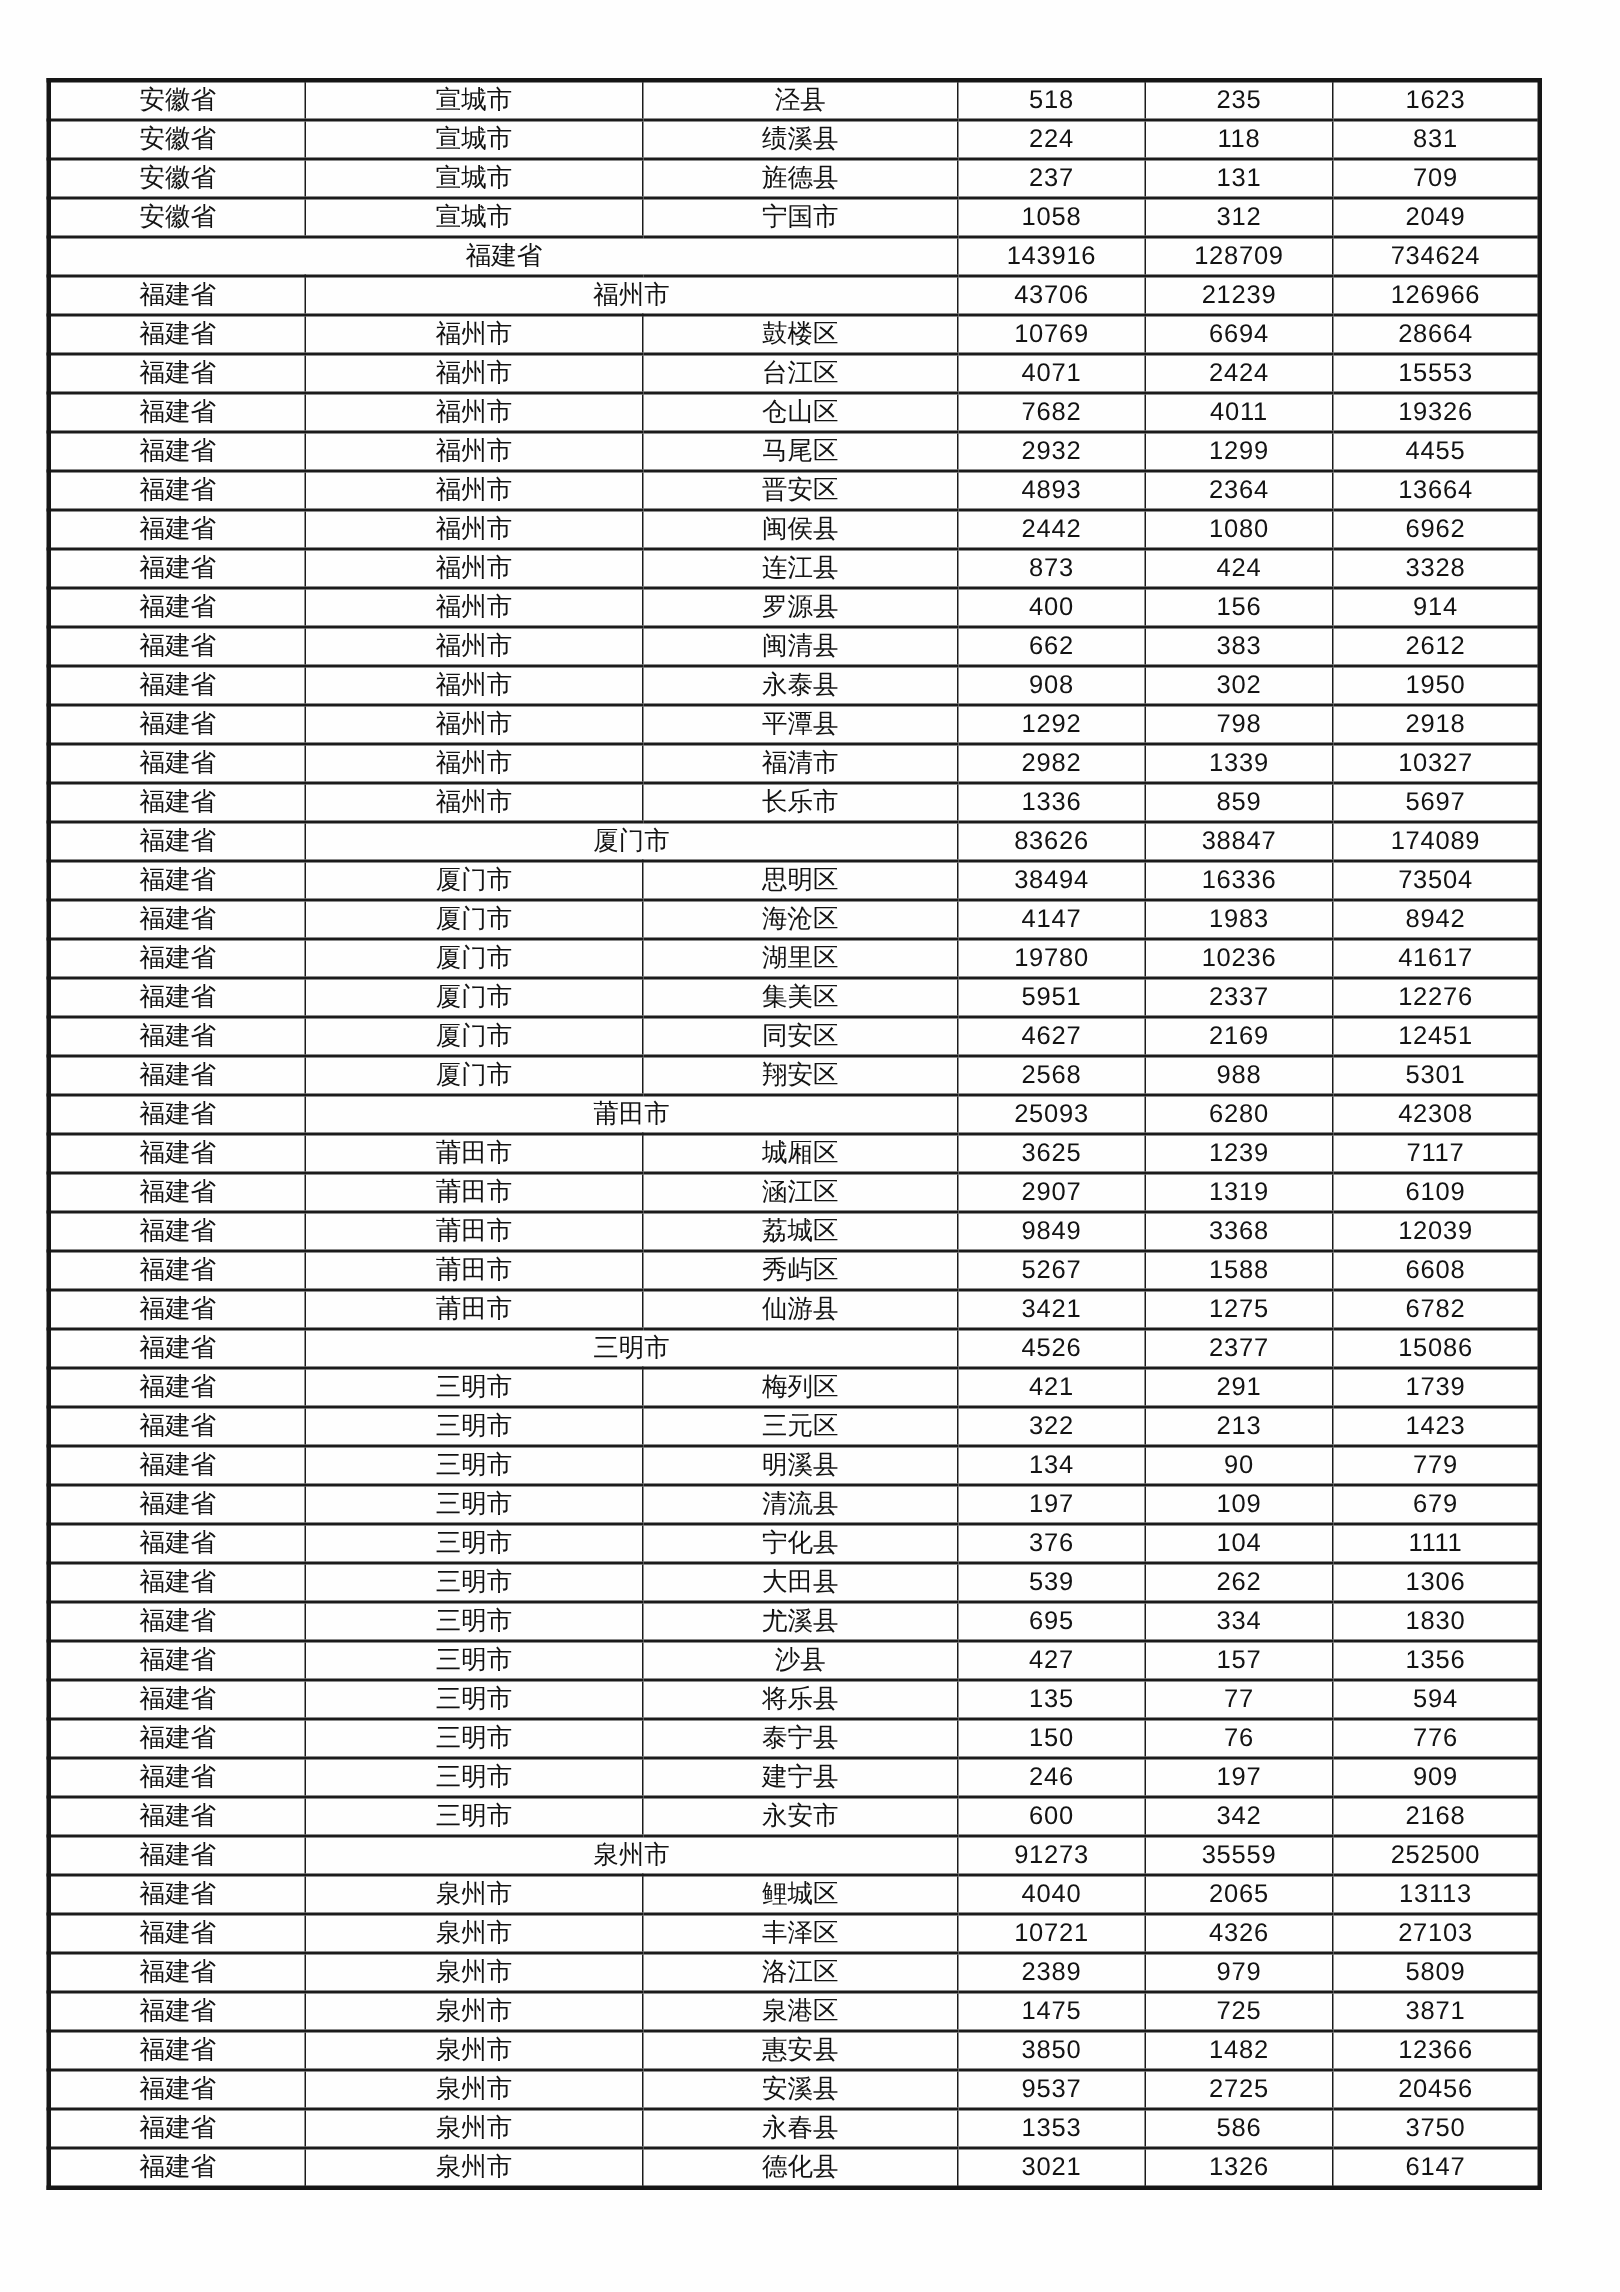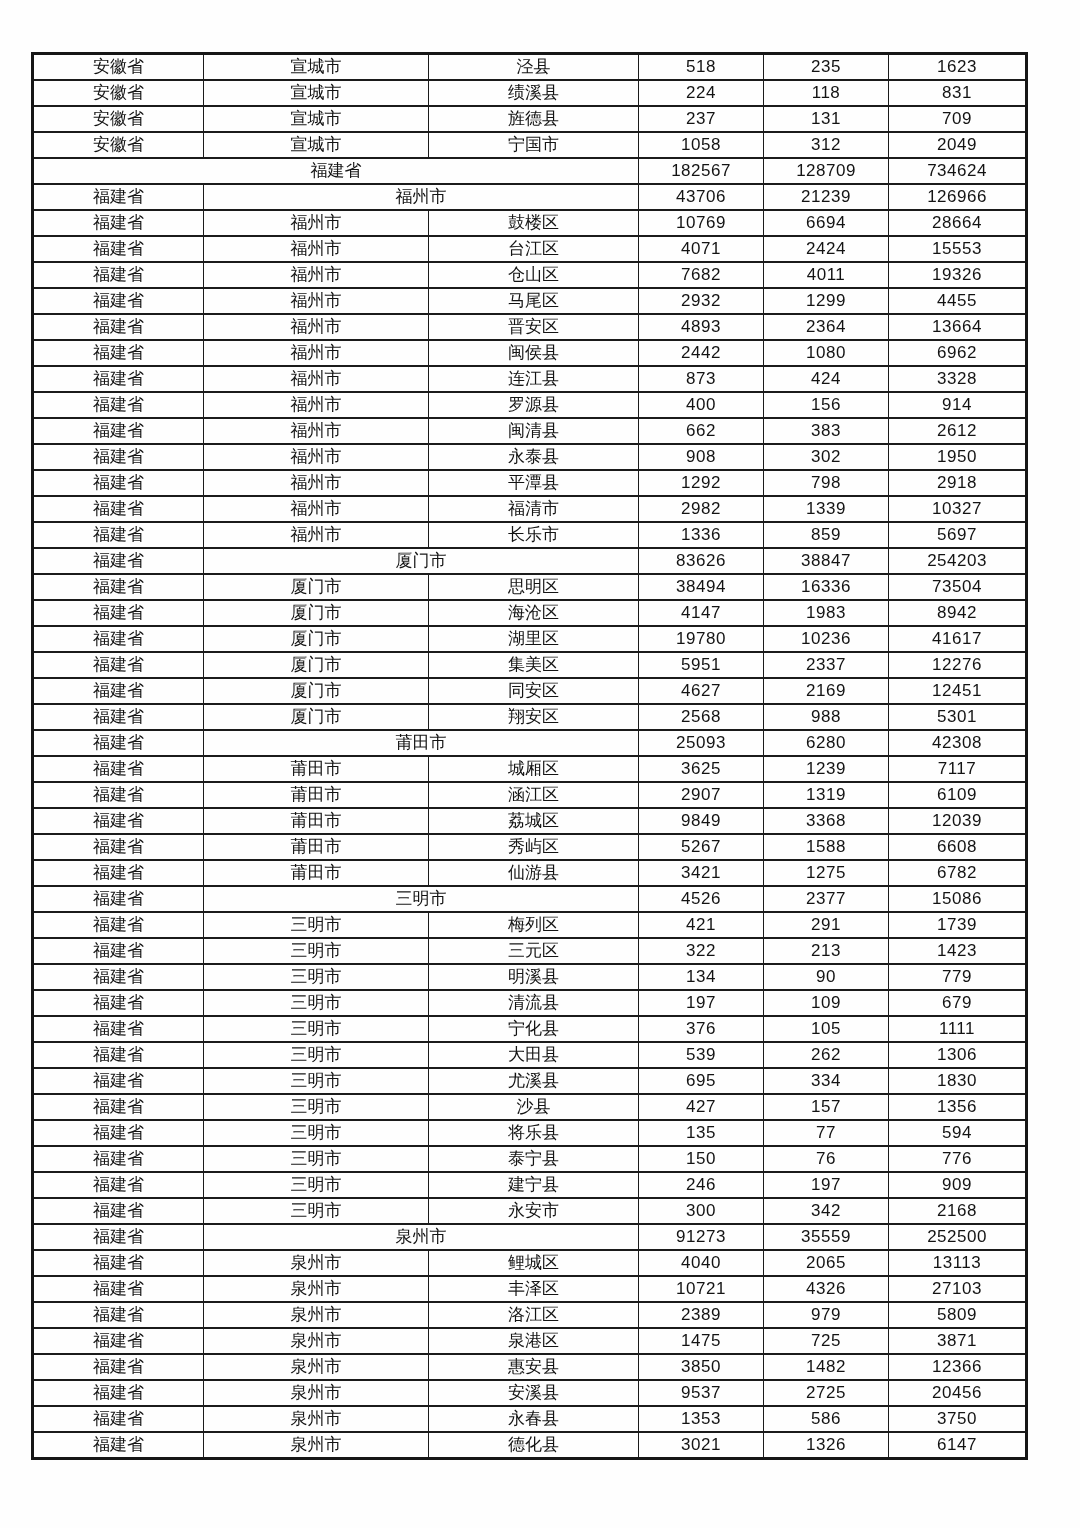--- a/index.html
+++ b/index.html
@@ -83,21 +83,21 @@
         <tr>
           <td class="cell-province">安徽省</td>
           <td class="cell-city">宣城市</td>
           <td class="cell-county">宁国市</td>
           <td class="cell-value">1058</td>
           <td class="cell-value">312</td>
           <td class="cell-value">2049</td>
         </tr>
         <tr>
           <td colspan="3" class="cell-province-summary">福建省</td>
-          <td class="cell-value">182567</td>
+          <td class="cell-value">143916</td>
           <td class="cell-value">128709</td>
           <td class="cell-value">734624</td>
         </tr>
         <tr>
           <td class="cell-province">福建省</td>
           <td colspan="2" class="cell-city-summary">福州市</td>
           <td class="cell-value">43706</td>
           <td class="cell-value">21239</td>
           <td class="cell-value">126966</td>
         </tr>
@@ -203,21 +203,21 @@
           <td class="cell-county">长乐市</td>
           <td class="cell-value">1336</td>
           <td class="cell-value">859</td>
           <td class="cell-value">5697</td>
         </tr>
         <tr>
           <td class="cell-province">福建省</td>
           <td colspan="2" class="cell-city-summary">厦门市</td>
           <td class="cell-value">83626</td>
           <td class="cell-value">38847</td>
-          <td class="cell-value">254203</td>
+          <td class="cell-value">174089</td>
         </tr>
         <tr>
           <td class="cell-province">福建省</td>
           <td class="cell-city">厦门市</td>
           <td class="cell-county">思明区</td>
           <td class="cell-value">38494</td>
           <td class="cell-value">16336</td>
           <td class="cell-value">73504</td>
         </tr>
         <tr>
@@ -344,21 +344,21 @@
           <td class="cell-county">清流县</td>
           <td class="cell-value">197</td>
           <td class="cell-value">109</td>
           <td class="cell-value">679</td>
         </tr>
         <tr>
           <td class="cell-province">福建省</td>
           <td class="cell-city">三明市</td>
           <td class="cell-county">宁化县</td>
           <td class="cell-value">376</td>
-          <td class="cell-value">105</td>
+          <td class="cell-value">104</td>
           <td class="cell-value">1111</td>
         </tr>
         <tr>
           <td class="cell-province">福建省</td>
           <td class="cell-city">三明市</td>
           <td class="cell-county">大田县</td>
           <td class="cell-value">539</td>
           <td class="cell-value">262</td>
           <td class="cell-value">1306</td>
         </tr>
@@ -399,21 +399,21 @@
           <td class="cell-city">三明市</td>
           <td class="cell-county">建宁县</td>
           <td class="cell-value">246</td>
           <td class="cell-value">197</td>
           <td class="cell-value">909</td>
         </tr>
         <tr>
           <td class="cell-province">福建省</td>
           <td class="cell-city">三明市</td>
           <td class="cell-county">永安市</td>
-          <td class="cell-value">300</td>
+          <td class="cell-value">600</td>
           <td class="cell-value">342</td>
           <td class="cell-value">2168</td>
         </tr>
         <tr>
           <td class="cell-province">福建省</td>
           <td colspan="2" class="cell-city-summary">泉州市</td>
           <td class="cell-value">91273</td>
           <td class="cell-value">35559</td>
           <td class="cell-value">252500</td>
         </tr>

